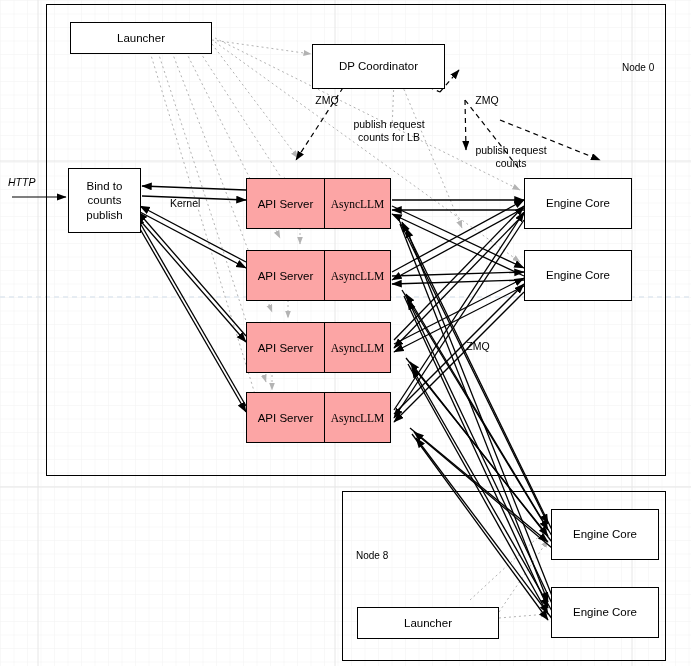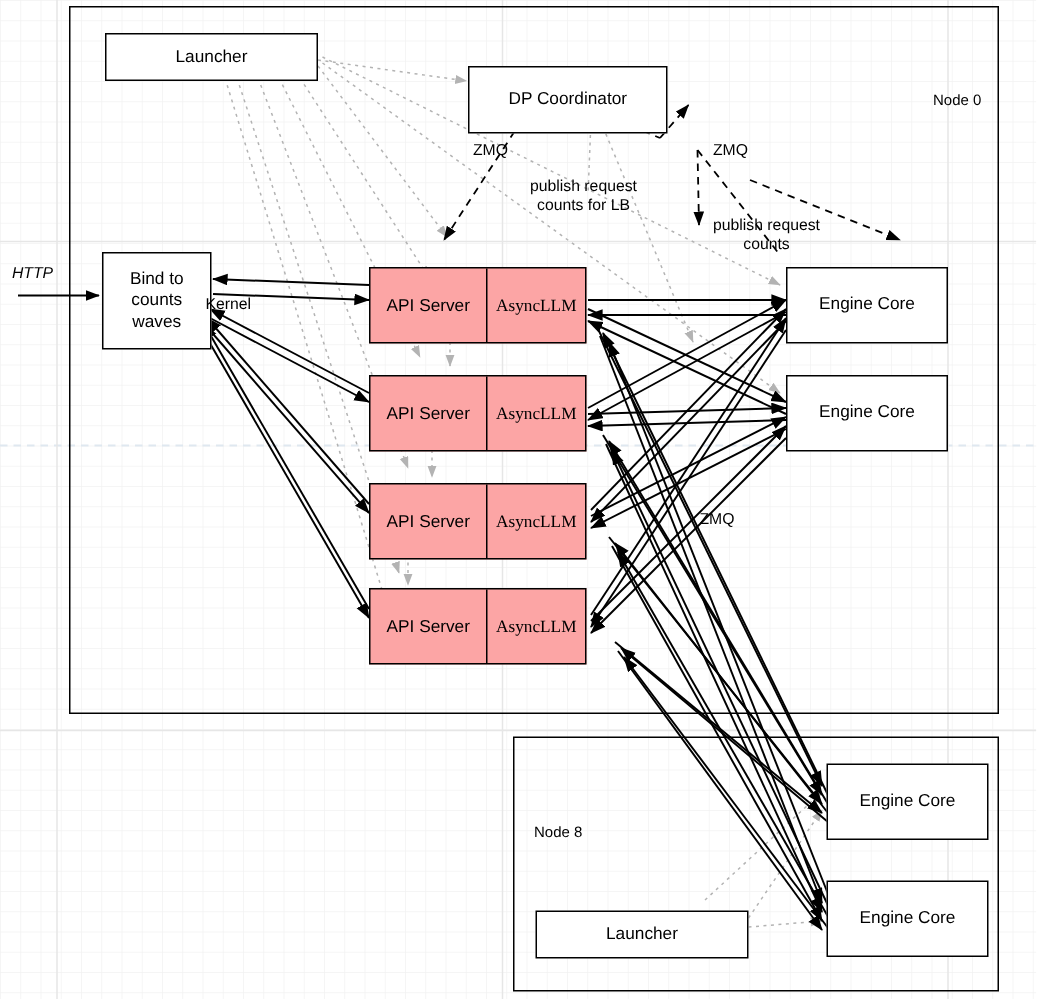--- a/index.html
+++ b/index.html
@@ -225,21 +225,21 @@
   <div class="container-box" style="left:342px; top:491px; width:324px; height:170px;"></div>
   <div class="container-label" style="left:356px; top:506px;">Node 8</div>
 
   <div class="box" style="left:70px; top:22px; width:142px; height:32px;">Launcher</div>
 
   <div class="box" style="left:312px; top:44px; width:133px; height:45px;">DP Coordinator</div>
 
   <div class="box multi" style="left:68px; top:168px; width:73px; height:65px;">
     <span>Bind to</span>
     <span>counts</span>
-    <span>waves</span>
+    <span>publish</span>
   </div>
 
   <div class="pair" style="left:246px; top:178px; width:145px; height:51px;">
     <div class="cell-left">API Server</div>
     <div class="cell-right">AsyncLLM</div>
   </div>
   <div class="pair" style="left:246px; top:250px; width:145px; height:51px;">
     <div class="cell-left">API Server</div>
     <div class="cell-right">AsyncLLM</div>
   </div>
@@ -254,21 +254,21 @@
 
   <div class="box" style="left:524px; top:178px; width:108px; height:51px;">Engine Core</div>
   <div class="box" style="left:524px; top:250px; width:108px; height:51px;">Engine Core</div>
 
   <div class="box" style="left:551px; top:509px; width:108px; height:51px;">Engine Core</div>
   <div class="box" style="left:551px; top:587px; width:108px; height:51px;">Engine Core</div>
 
   <div class="box" style="left:357px; top:607px; width:142px; height:32px;">Launcher</div>
 
   <div class="lbl left" style="left:8px; top:176px;font-style:italic;">HTTP</div>
-  <div class="lbl left" style="left:137px; top:197px;">Kernel</div>
+  <div class="lbl left" style="left:170px; top:197px;">Kernel</div>
   <div class="lbl" style="left:310px; top:94px; width:34px;">ZMQ</div>
   <div class="lbl" style="left:470px; top:94px; width:34px;">ZMQ</div>
   <div class="lbl" style="left:461px; top:340px; width:34px;">ZMQ</div>
   <div class="lbl" style="left:341px; top:118px; width:96px;">publish request
 counts for LB</div>
   <div class="lbl" style="left:463px; top:144px; width:96px;">publish request
 counts</div>
 
 </div>
 

